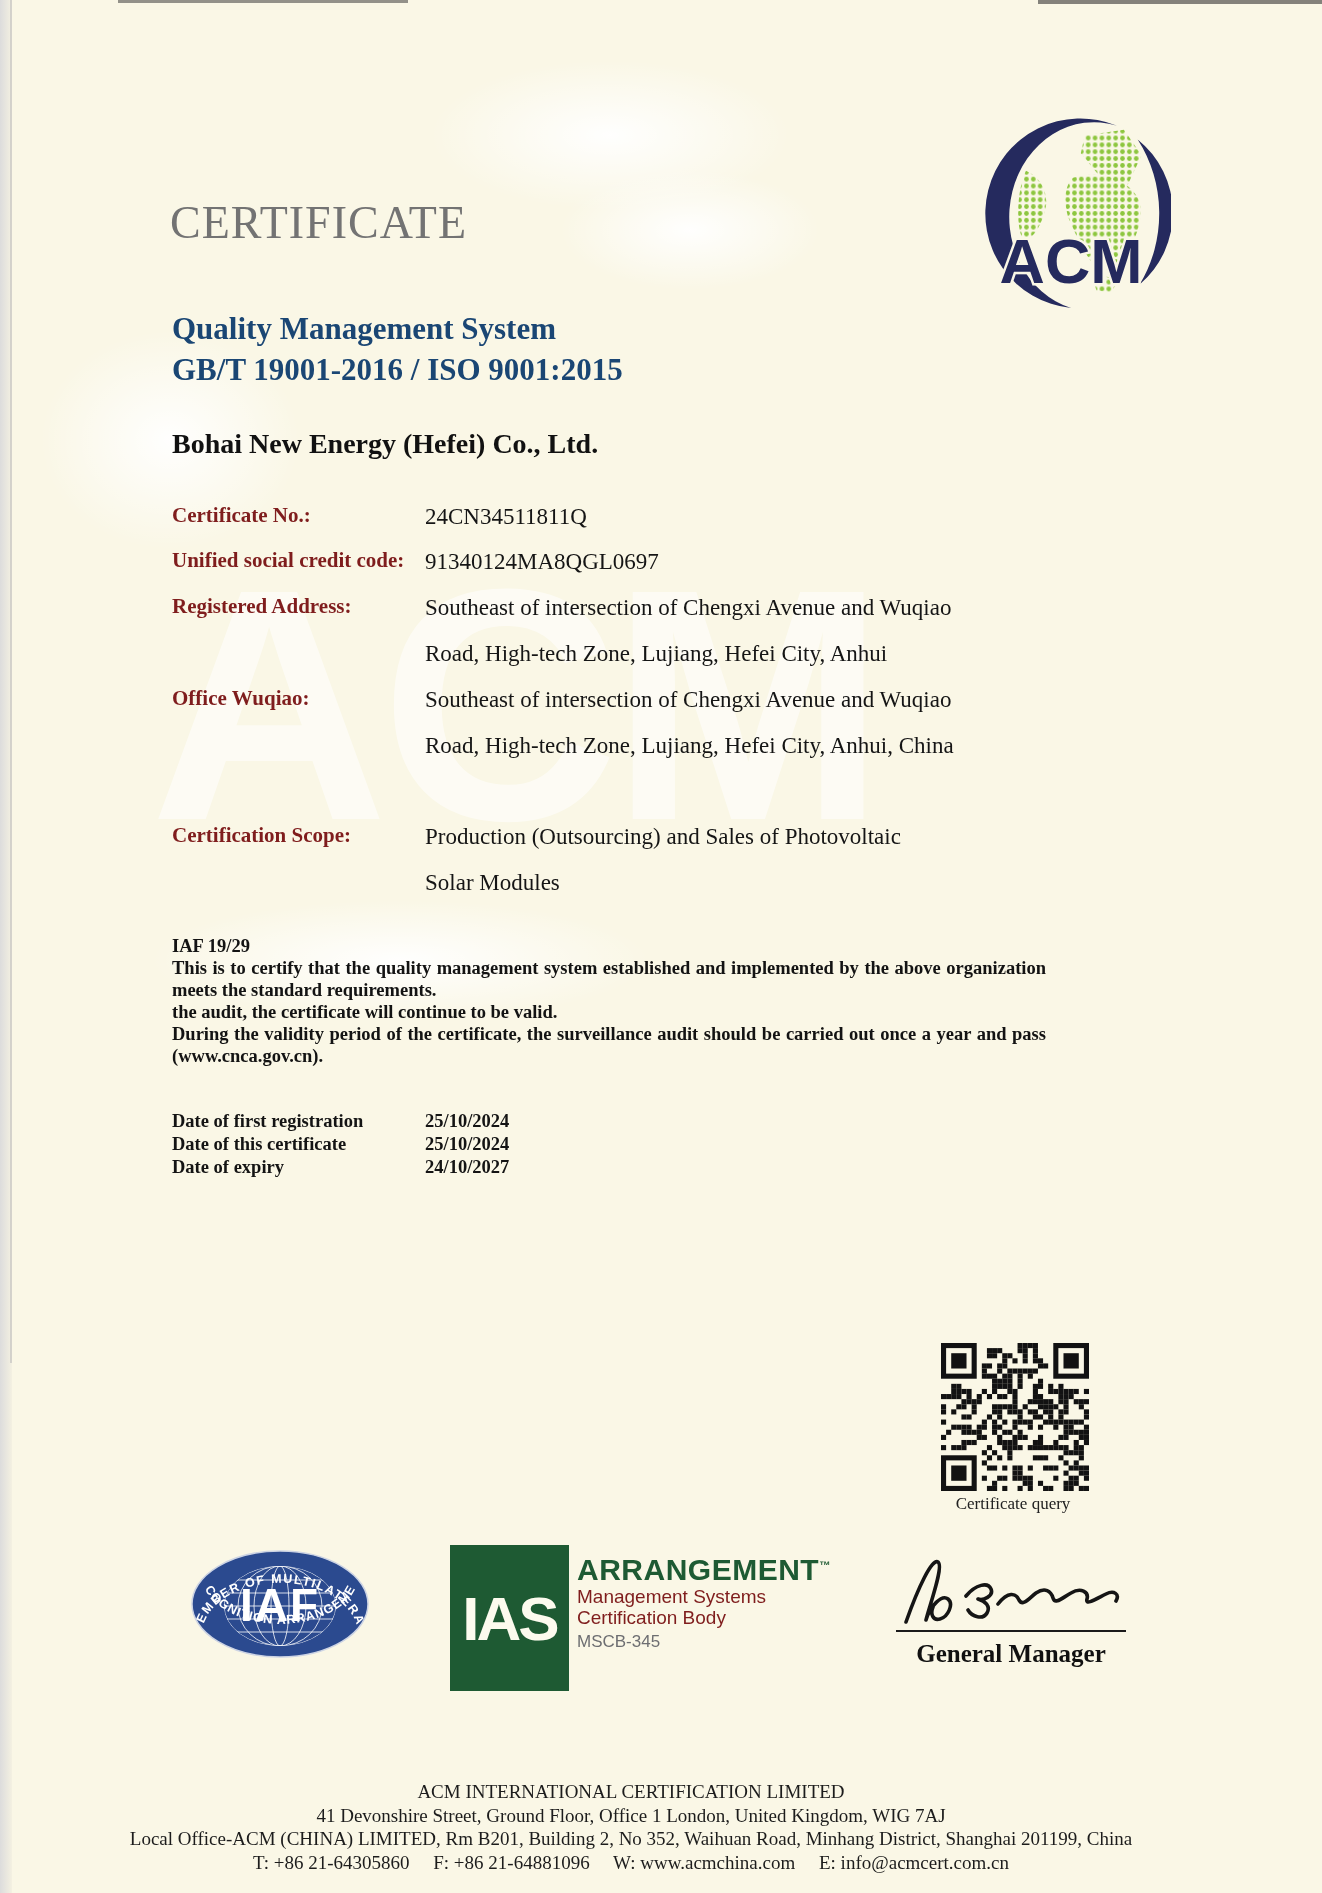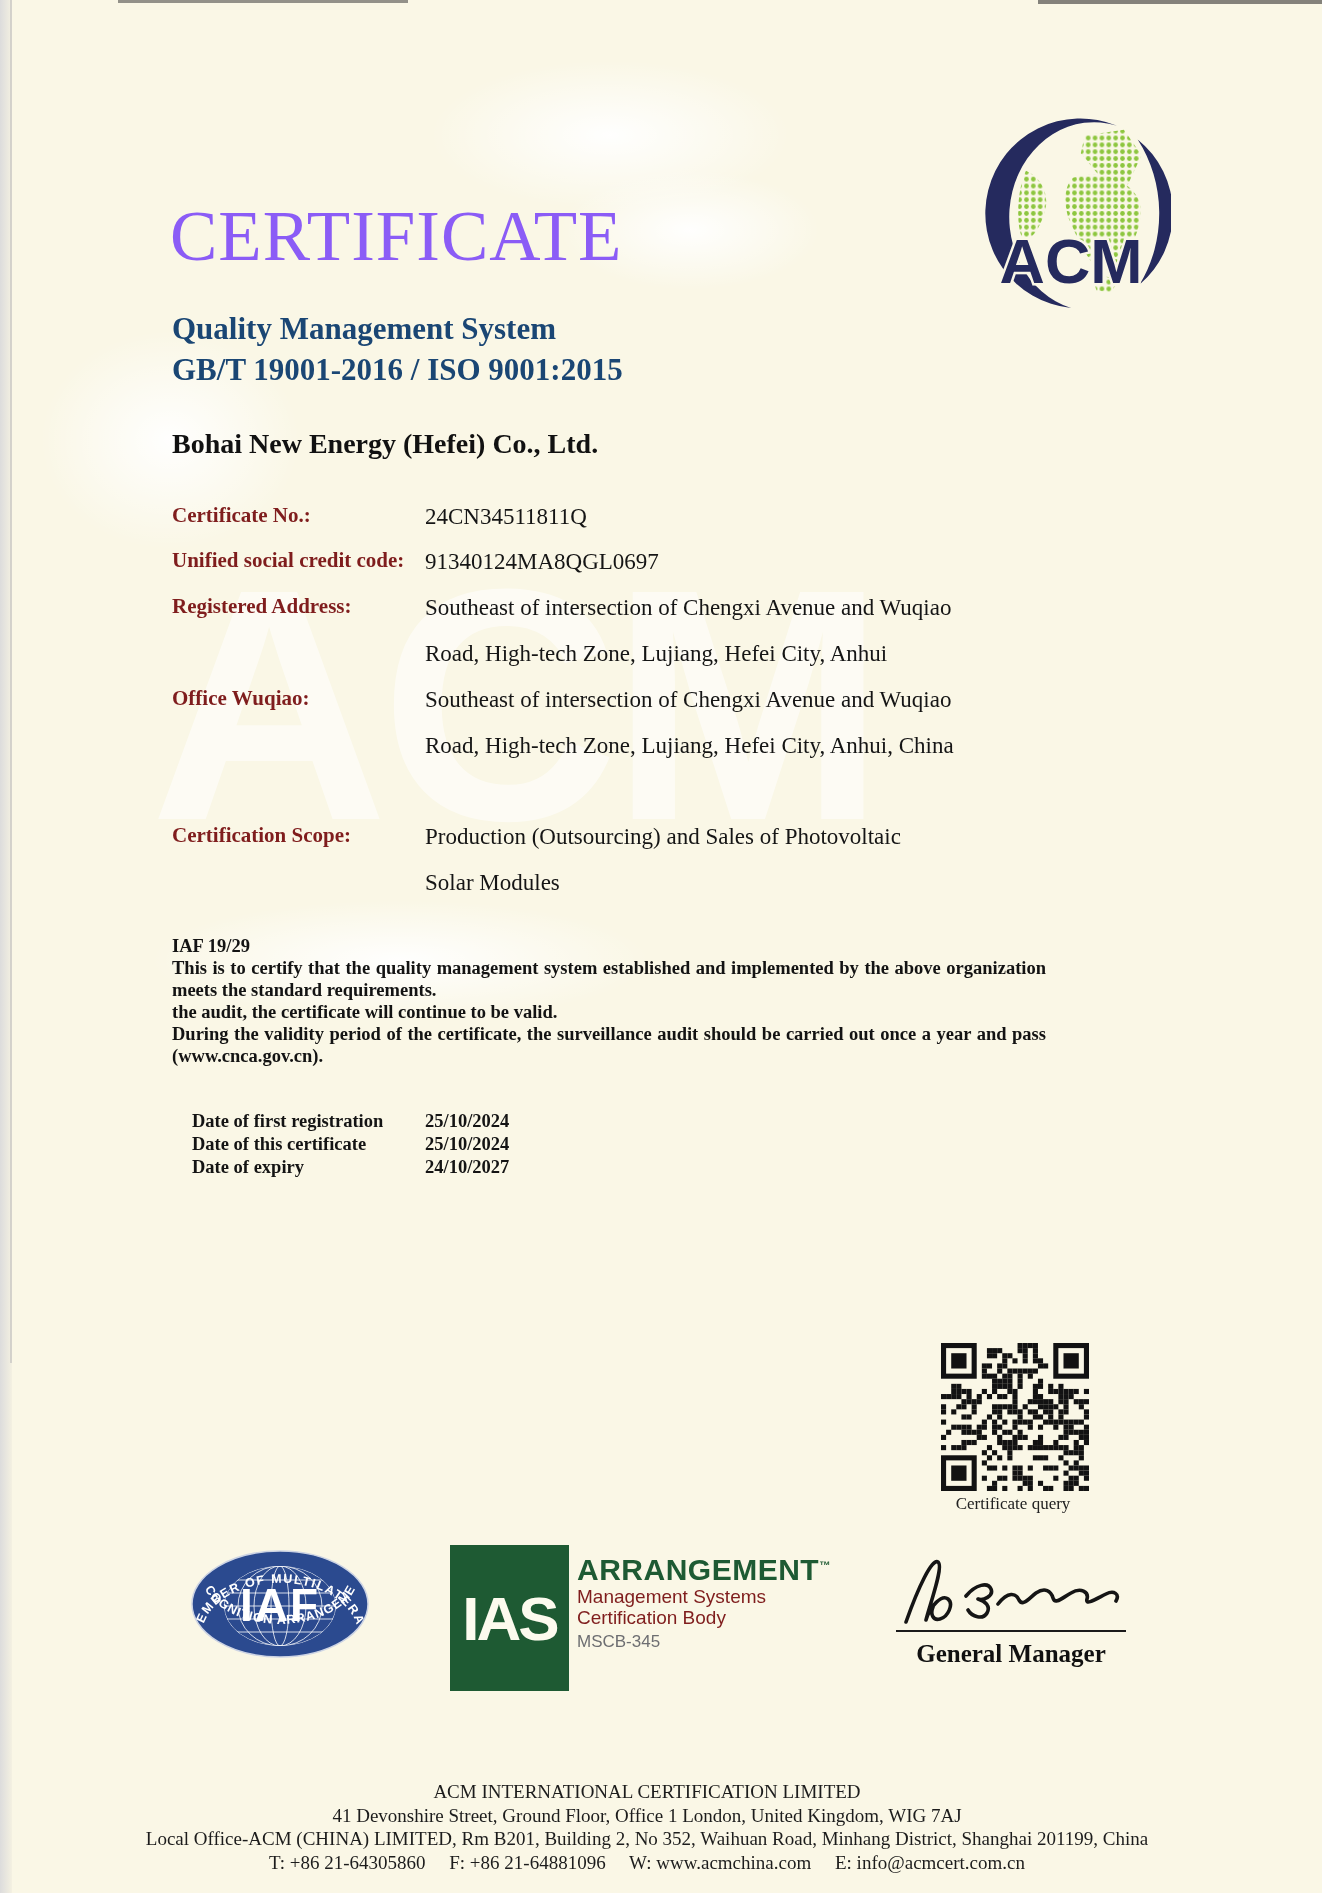--- a/index.html
+++ b/index.html
@@ -19,62 +19,62 @@
     background:radial-gradient(closest-side,rgba(255,255,255,.95),rgba(255,255,255,0));}
   .watermark{
     position:absolute;left:150px;top:540px;z-index:0;
     font-family:"Liberation Sans",sans-serif;font-weight:bold;
     font-size:330px;line-height:330px;letter-spacing:-8px;
     color:rgba(255,255,255,.55);
   }
   .layer{position:absolute;z-index:2;}
 
   .title{
-    left:170px;top:196px;font-size:71px;letter-spacing:1px;
-    color:#8b5cf6;
+    left:170px;top:196px;font-size:46px;letter-spacing:1px;
+    color:#737373;
   }
   .subtitle{
     left:172px;top:308px;font-size:31px;font-weight:bold;color:#1a4674;line-height:41px;
   }
   .company{
     left:172px;top:428px;font-size:28px;font-weight:bold;color:#111;
   }
 
   .drow{position:absolute;left:172px;width:980px;}
   .dlabel{position:absolute;left:0;top:0;font-size:21px;font-weight:bold;color:#7f1d1d;}
   .dval{position:absolute;left:253px;top:0;font-size:23px;color:#151515;}
   .dval div{height:46px;line-height:28px;}
 
   .statement{left:172px;top:935px;width:874px;}
   .st-line{font-size:18.5px;font-weight:bold;line-height:22px;color:#131313;}
   .st-just{text-align:justify;text-align-last:justify;}
 
   .dates{left:172px;top:1111px;width:600px;}
   .daterow{position:relative;height:23px;}
-  .datelabel{position:absolute;left:0;font-size:18.5px;font-weight:bold;margin-left:20px;}
+  .datelabel{position:absolute;left:0;font-size:18.5px;font-weight:bold;}
   .dateval{position:absolute;left:253px;font-size:18.5px;font-weight:bold;}
 
   .qr-wrap{left:941px;top:1343px;width:148px;}
   .qr-caption{left:903px;top:1494px;width:220px;text-align:center;font-size:17px;color:#222;}
 
   .iaf-wrap{left:190px;top:1549px;}
   .ias-wrap{left:450px;top:1545px;display:flex;align-items:flex-start;}
   .ias-box{width:119px;height:146px;background:#1e5a33;display:flex;align-items:center;justify-content:center;}
   .ias-abbr{font-family:"Liberation Sans",sans-serif;font-weight:bold;font-size:62px;color:#fcfbee;letter-spacing:-3px;}
   .ias-text{margin-left:8px;font-family:"Liberation Sans",sans-serif;}
   .ias-title{font-size:30px;font-weight:bold;color:#1e5a33;letter-spacing:.5px;line-height:32px;margin-top:4px;}
   .ias-tm{font-size:11px;vertical-align:super;}
   .ias-sub{font-size:19px;color:#7f1d1d;line-height:21px;}
   .ias-code{font-size:17px;color:#6d6e71;line-height:21px;margin-top:3px;}
 
   .sig-svg{left:888px;top:1544px;}
   .sig-line{left:896px;top:1630px;width:230px;height:2px;background:#1a1a1a;}
   .sig-role{left:896px;top:1640px;width:230px;text-align:center;font-size:25px;font-weight:bold;color:#111;}
 
-  .footer{left:16px;top:1780px;width:1262px;text-align:center;font-size:19px;color:#1c1c1c;}
+  .footer{left:0;top:1780px;width:1262px;text-align:center;font-size:19px;color:#1c1c1c;}
   .footer div{line-height:23.5px;white-space:pre-wrap;}
 </style>
 </head>
 <body>
 
 <div id="page">
 
   <div class="watermark">ACM</div>
   <div class="blotch" style="left:430px;top:60px;width:360px;height:150px;"></div>
   <div class="blotch" style="left:560px;top:170px;width:260px;height:120px;"></div>

